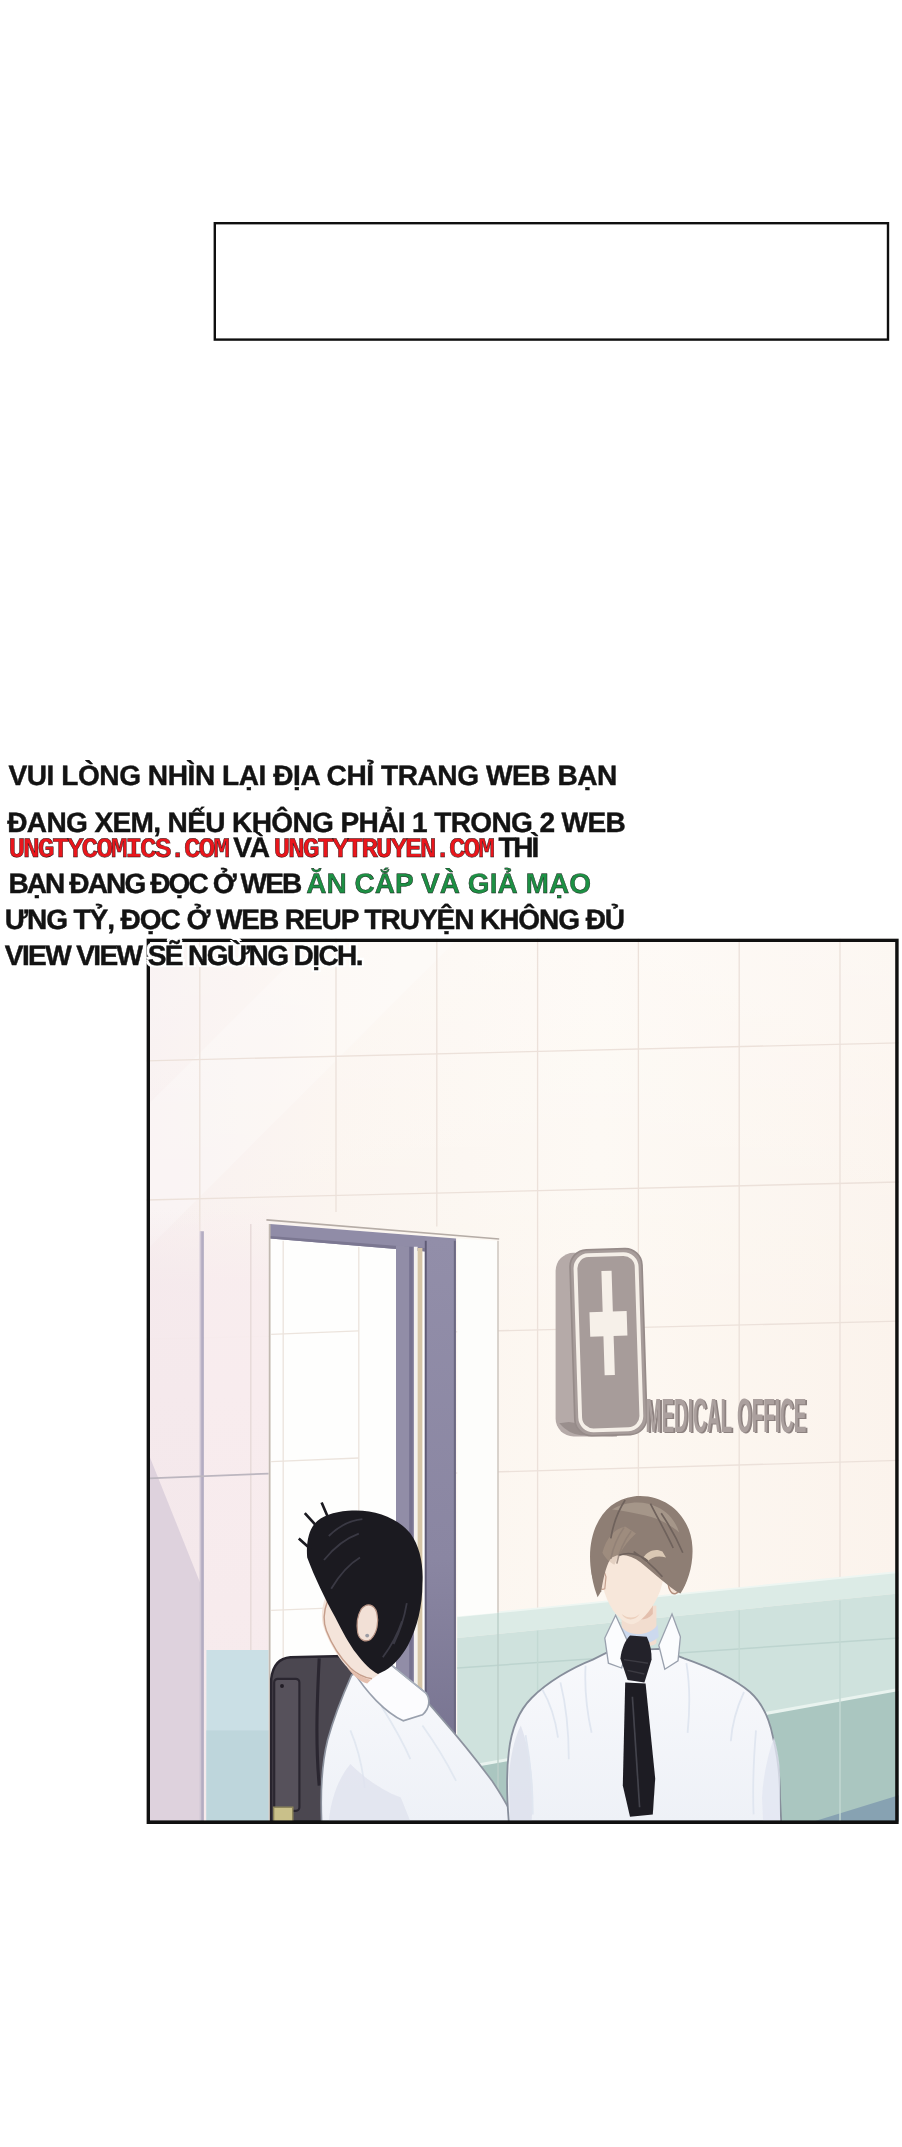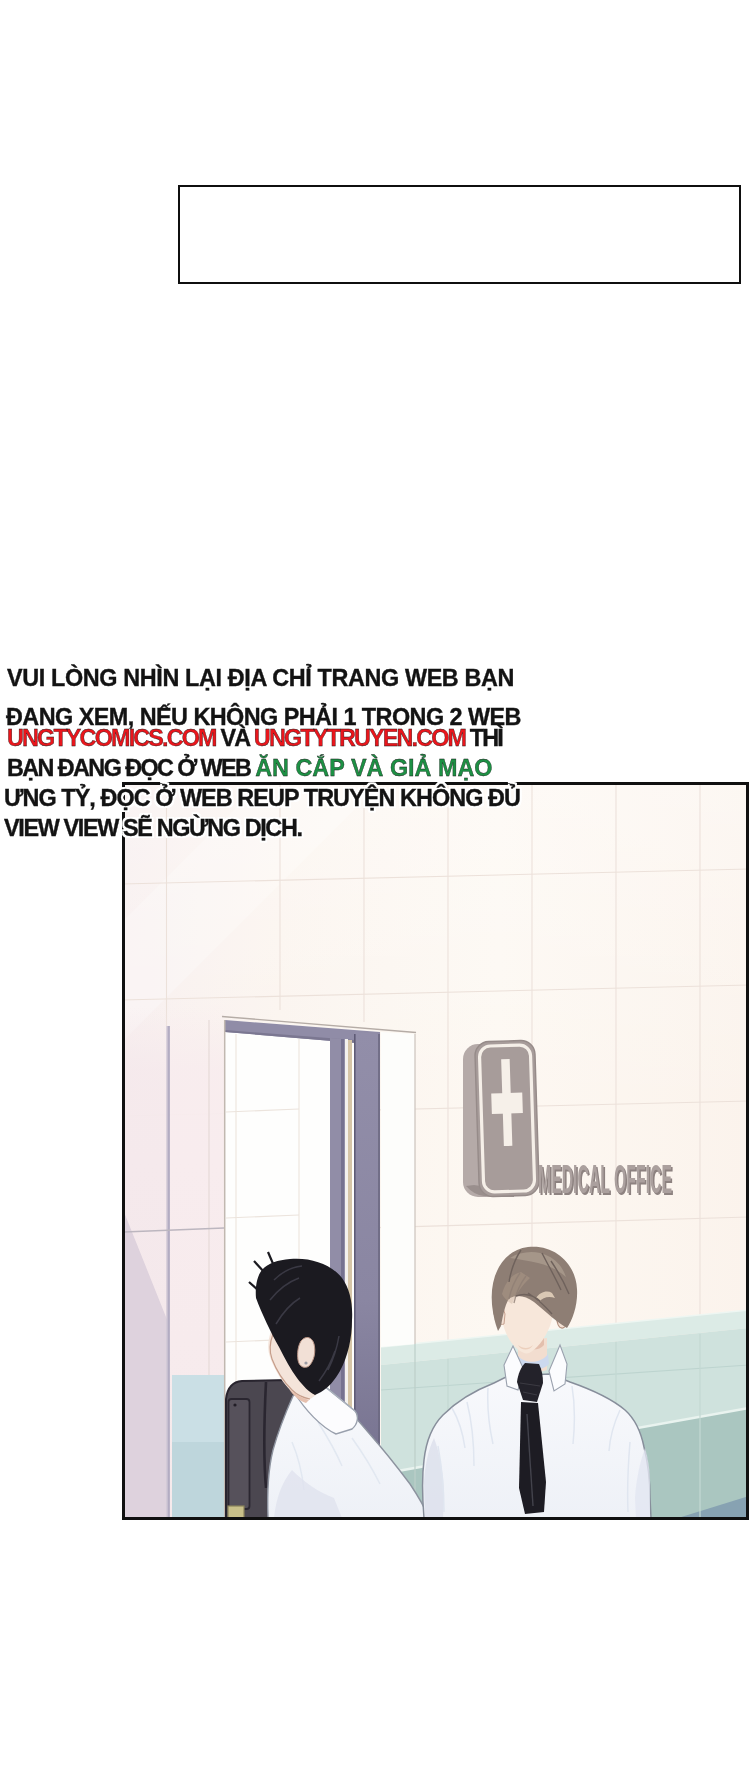--- a/index.html
+++ b/index.html
@@ -1,20 +1,20 @@
 <!DOCTYPE html>
 <html><head>
 <meta charset="utf-8">
 <style>
   html,body{margin:0;padding:0;}
   body{width:752px;height:1789px;background:#ffffff;position:relative;overflow:hidden;
        font-family:"Liberation Sans", sans-serif;}
-  .ln{position:absolute;white-space:nowrap;font-weight:bold;color:#131313;font-size:23.4px;line-height:26px;margin-top:32px;-webkit-text-stroke:0.35px #131313;}
+  .ln{position:absolute;white-space:nowrap;font-weight:bold;color:#131313;font-size:23.4px;line-height:26px;-webkit-text-stroke:0.35px #131313;}
   .halo{text-shadow:-2px -2px 0 #fff,2px -2px 0 #fff,-2px 2px 0 #fff,2px 2px 0 #fff,0 -2px 0 #fff,0 2px 0 #fff,-2px 0 0 #fff,2px 0 0 #fff;}
-  .red{color:#e9161c;}
+  .red{color:#e9161c;font-family:Liberation Mono, monospace;}
   .grn{color:#1d9044;}
 </style>
 </head>
 <body>
 
 <div style="position:absolute;left:178px;top:185px;width:559px;height:95px;border:2.8px solid #0f0f0f;background:#ffffff;"></div>
 
 <div class="ln" id="l1" style="letter-spacing:-0.37px;left:7px;top:633px;">VUI LÒNG NHÌN LẠI ĐỊA CHỈ TRANG WEB BẠN</div>
 
 <div class="ln" id="l2" style="letter-spacing:-0.54px;left:6px;top:672px;">ĐANG XEM, NẾU KHÔNG PHẢI 1 TRONG 2 WEB</div>

